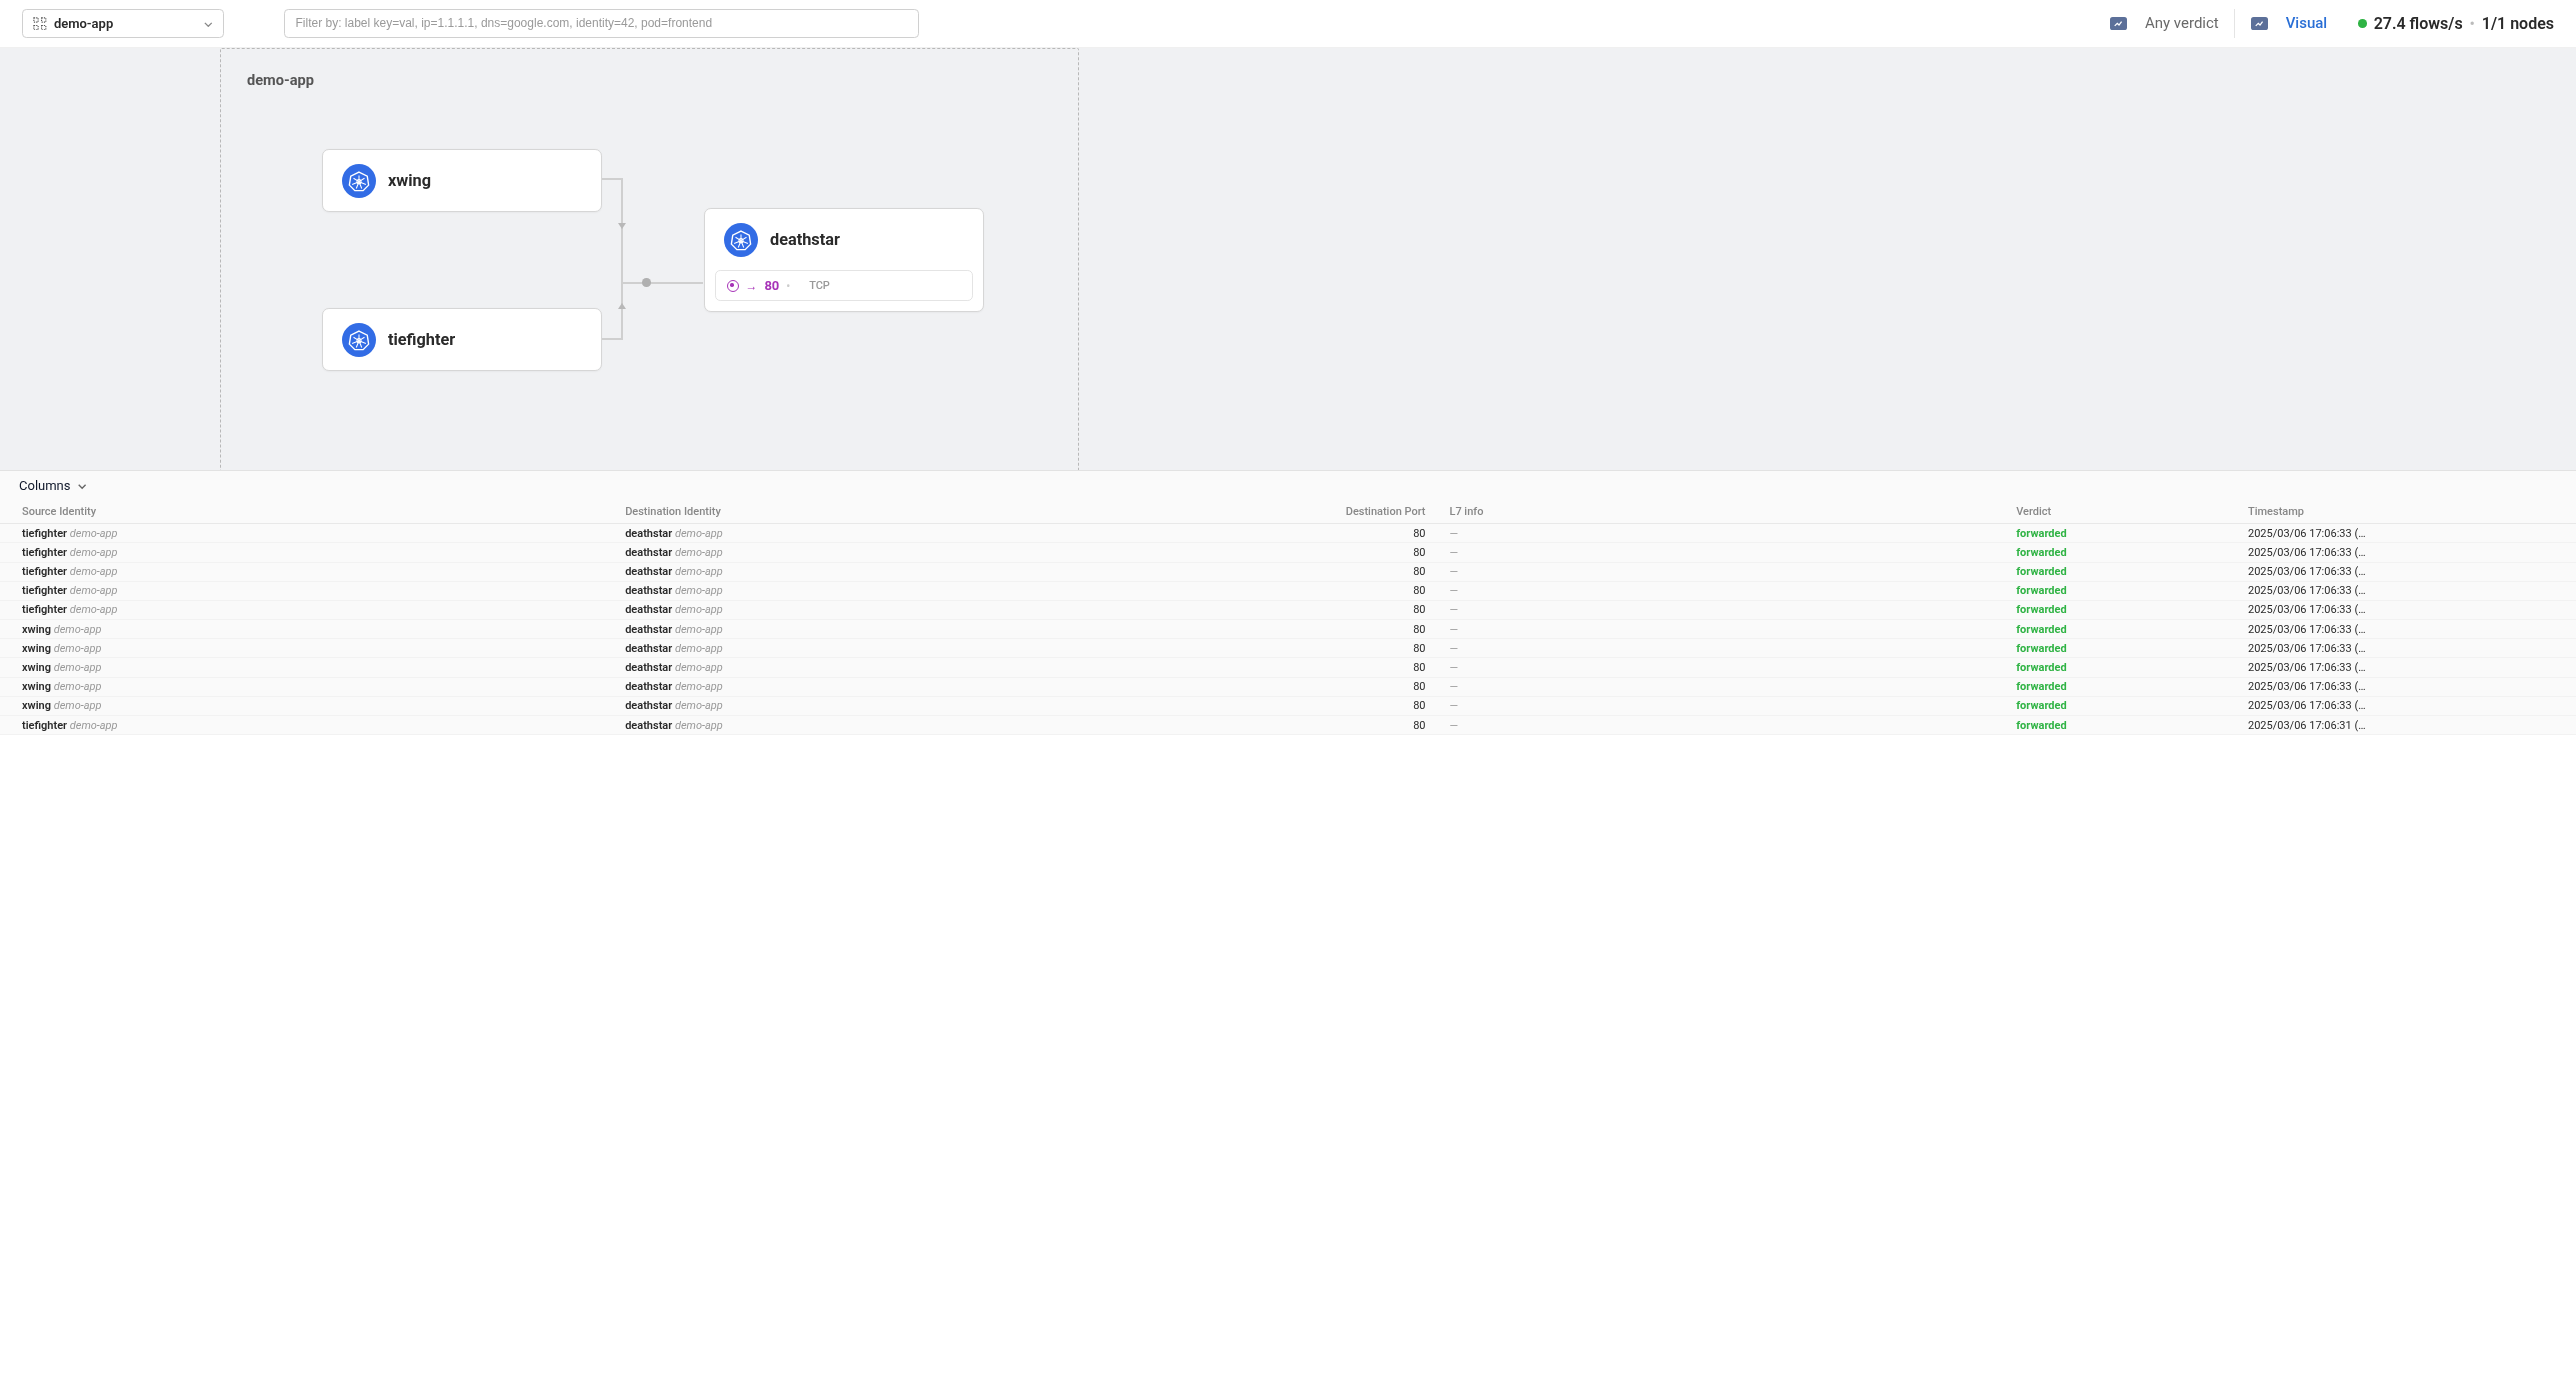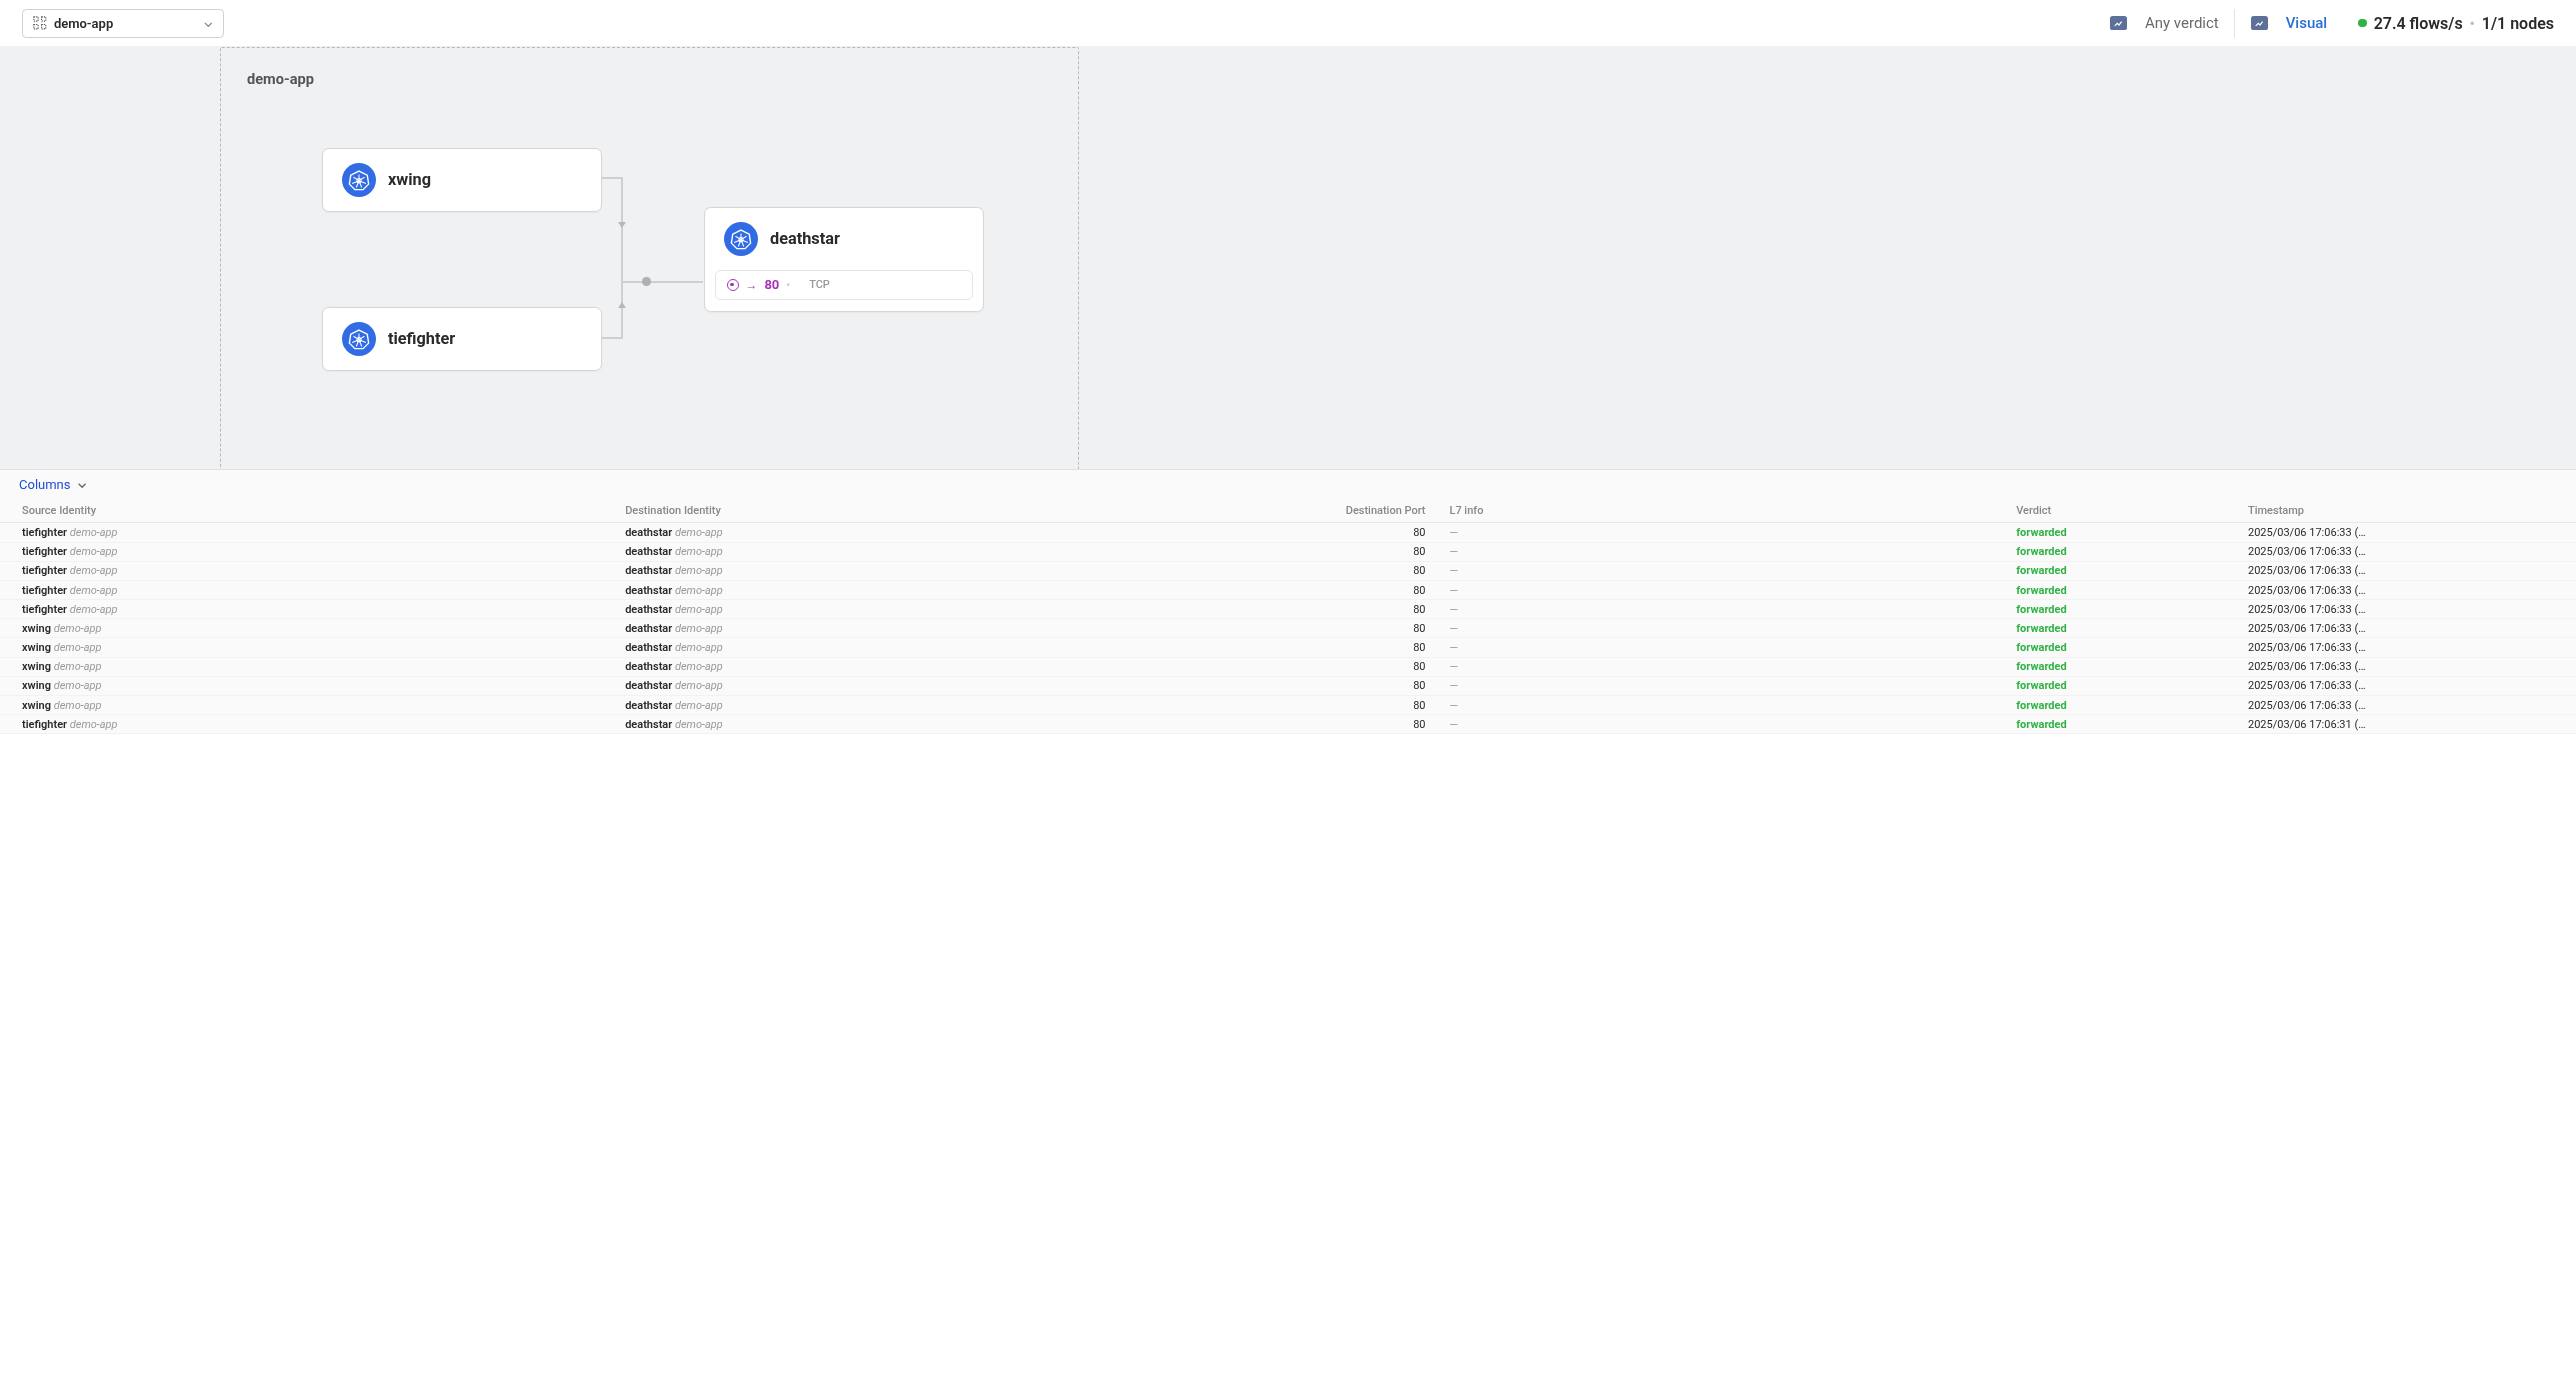--- a/index.html
+++ b/index.html
@@ -39,21 +39,21 @@
 .port-num { color: #a733b8; font-weight: 700; font-size: 13px; }
 .port-dot { color: #ccc; }
 .port-proto { color: #999; font-size: 11px; font-weight: 500; margin-left: 12px; }
 .edge-endpoint { width: 8.6px; height: 8.6px; border-radius: 50%; background: #b0b0b0; position: absolute; }
 .edge-line { position: absolute; background: #cfcfcf; }
 .edge-arrow-down { position:absolute; width:0; height:0; border-left:4.3px solid transparent; border-right:4.3px solid transparent; border-top:6.9px solid #b8b8b8; }
 .edge-arrow-up { position:absolute; width:0; height:0; border-left:4.3px solid transparent; border-right:4.3px solid transparent; border-bottom:6.9px solid #b8b8b8; }
 
 .flows-panel { border-top: 0.9px solid #e2e2e2; background: #fafafa; }
 .flows-header { display: flex; align-items: center; padding: 6.9px 19px; }
-.columns-btn { display: flex; align-items: center; gap: 6.9px; font-size: 13px; color: #1d4ed8; cursor: pointer; }
+.columns-btn { display: flex; align-items: center; gap: 6.9px; font-size: 13px; color: #0f172a; cursor: pointer; }
 .table { width: 100%; border-collapse: collapse; font-size: 11px; }
 .table th { text-align: left; font-weight: 500; color: #888; padding: 5.2px 6.9px; border-bottom: 0.9px solid #e8e8e8; }
 .table th:first-child { padding-left: 22px; }
 .table td { padding: 2.6px 6.9px; border-bottom: 0.9px solid #f2f2f2; color: #2a2a2a; white-space: nowrap; }
 .table td:first-child { padding-left: 22px; }
 .src-name, .dst-name { font-weight: 600; }
 .ns-suffix { font-style: italic; color: #999; font-weight: 400; }
 .verdict-fwd { color: #2fb344; font-weight: 700; }
 .col-port { text-align: right; padding-right: 17px !important; }
 th.col-port { text-align: right; }
@@ -73,20 +73,21 @@
         </svg>
     </span>
     <span class="label">demo-app</span>
     <span class="caret">
       <svg width="8.6" height="5.2" viewBox="0 0 10 6">
           <path d="M1 1 L5 5 L9 1" fill="none" stroke="#888" stroke-width="1.5"></path>
         </svg>
     </span>
   </div>
   <div class="spacer-sm"></div>
+  <input class="filter-input" type="text" placeholder="Filter by: label key=val, ip=1.1.1.1, dns=google.com, identity=42, pod=frontend" style="">
   <div class="toolbar-right">
     <div class="mode-group">
       <div class="mode-item">
         <span class="mode-icon">
           <svg width="10.3" height="8.6" viewBox="0 0 12 10">
               <path d="M2 8 L5 5 L7 7 L10 3" fill="none" stroke="#fff" stroke-width="1.5"></path>
             </svg>
         </span>
         <span>Any verdict</span>
       </div>

